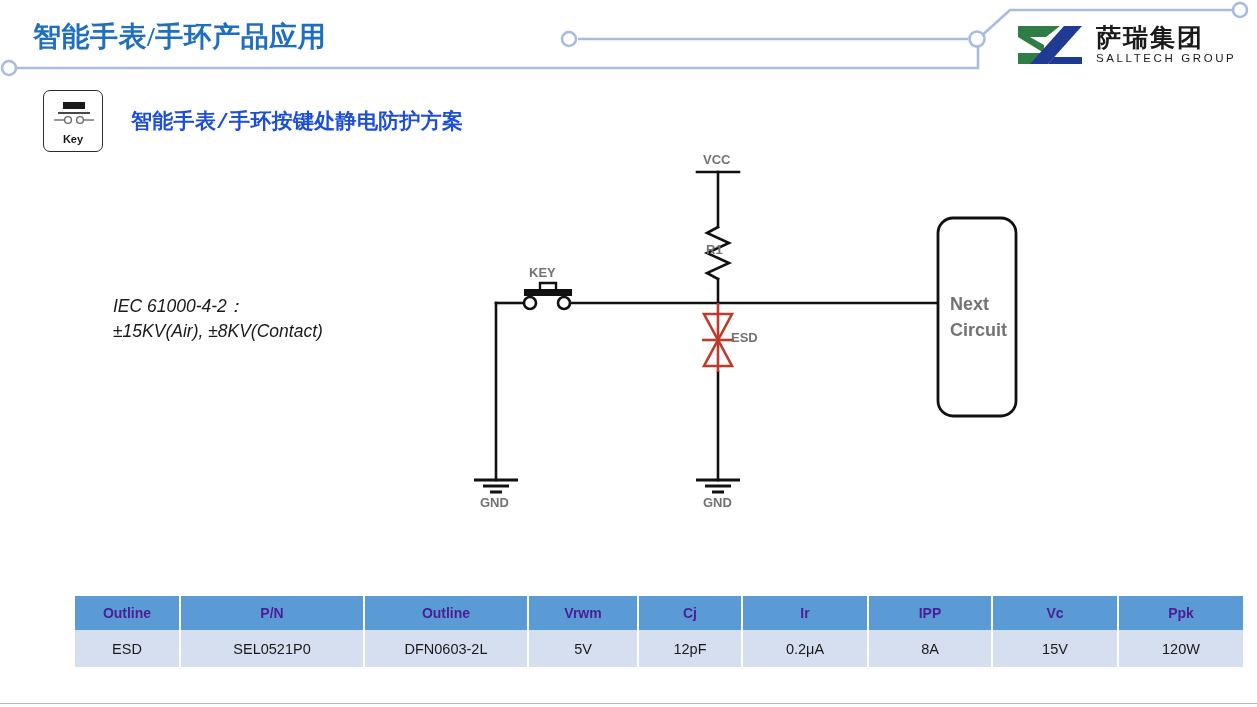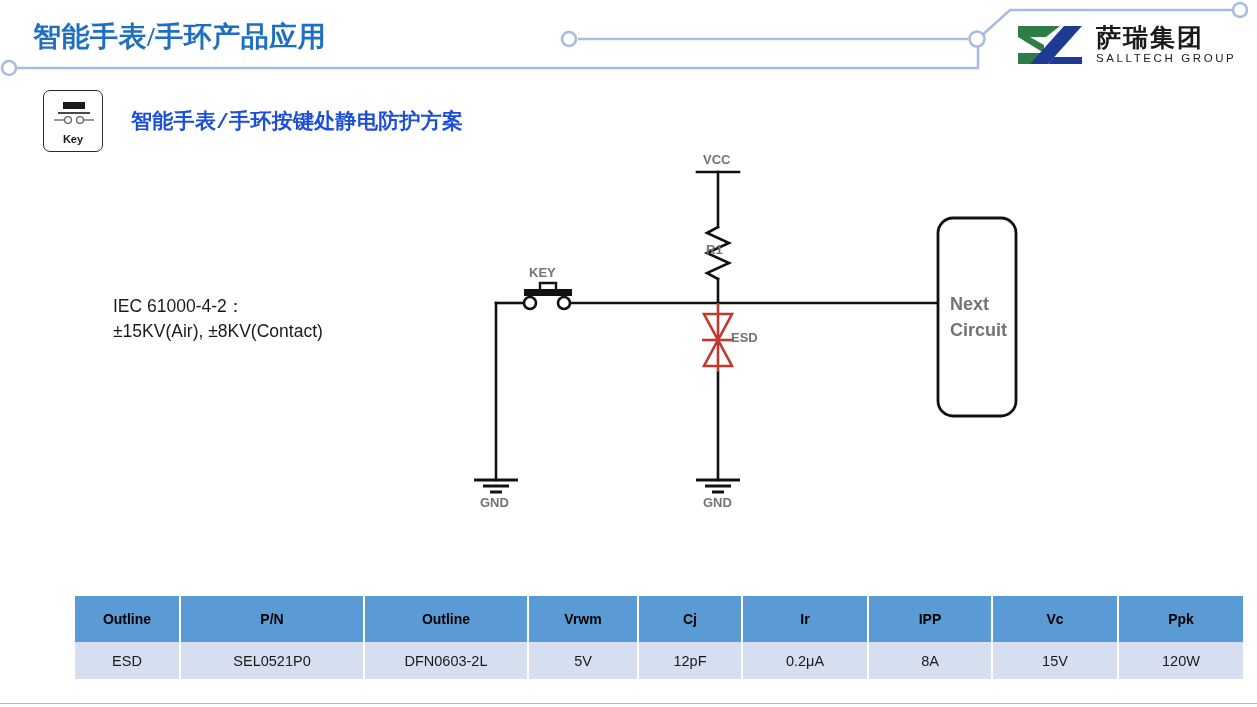--- a/index.html
+++ b/index.html
@@ -64,21 +64,21 @@
     left: 131px; top: 107px;
     font-size: 21px; font-weight: bold; color: #1d4ed8;
     letter-spacing: 0.3px; white-space: nowrap; font-family: Liberation Mono, monospace;
   }
 
   
   .iec-note {
     position: absolute;
     left: 113px; top: 294px;
     font-size: 17.5px; color: #1a1a1a;
-    line-height: 1.42; white-space: nowrap;
+    line-height: 1.42; white-space: nowrap; font-style: italic;
   }
 
   
   .schematic { position: absolute; left: 0; top: 0; width: 1257px; height: 585px; }
   .sch-label {
     position: absolute; font-weight: bold; color: #737373;
     font-size: 13px; white-space: nowrap;
   }
   #lbl-vcc  { left: 703px; top: 152px; }
   #lbl-r1   { left: 706px; top: 242px; }
@@ -94,24 +94,24 @@
   .spec-table {
     position: absolute;
     left: 73px; top: 596px;
     width: 1110px;
     border-collapse: separate;
     border-spacing: 2px 0;
     table-layout: fixed;
   }
   .spec-table th {
     background: #5b9bd5;
-    color: #000000;
+    color: #4c1d95;
     font-size: 14px;
     font-weight: bold;
-    height: 46px;
+    height: 34px;
     text-align: center;
     vertical-align: middle;
   }
   .spec-table td {
     background: #d6dff0;
     color: #1a1a1a;
     font-size: 14.5px;
     height: 37px;
     text-align: center;
     vertical-align: middle;

